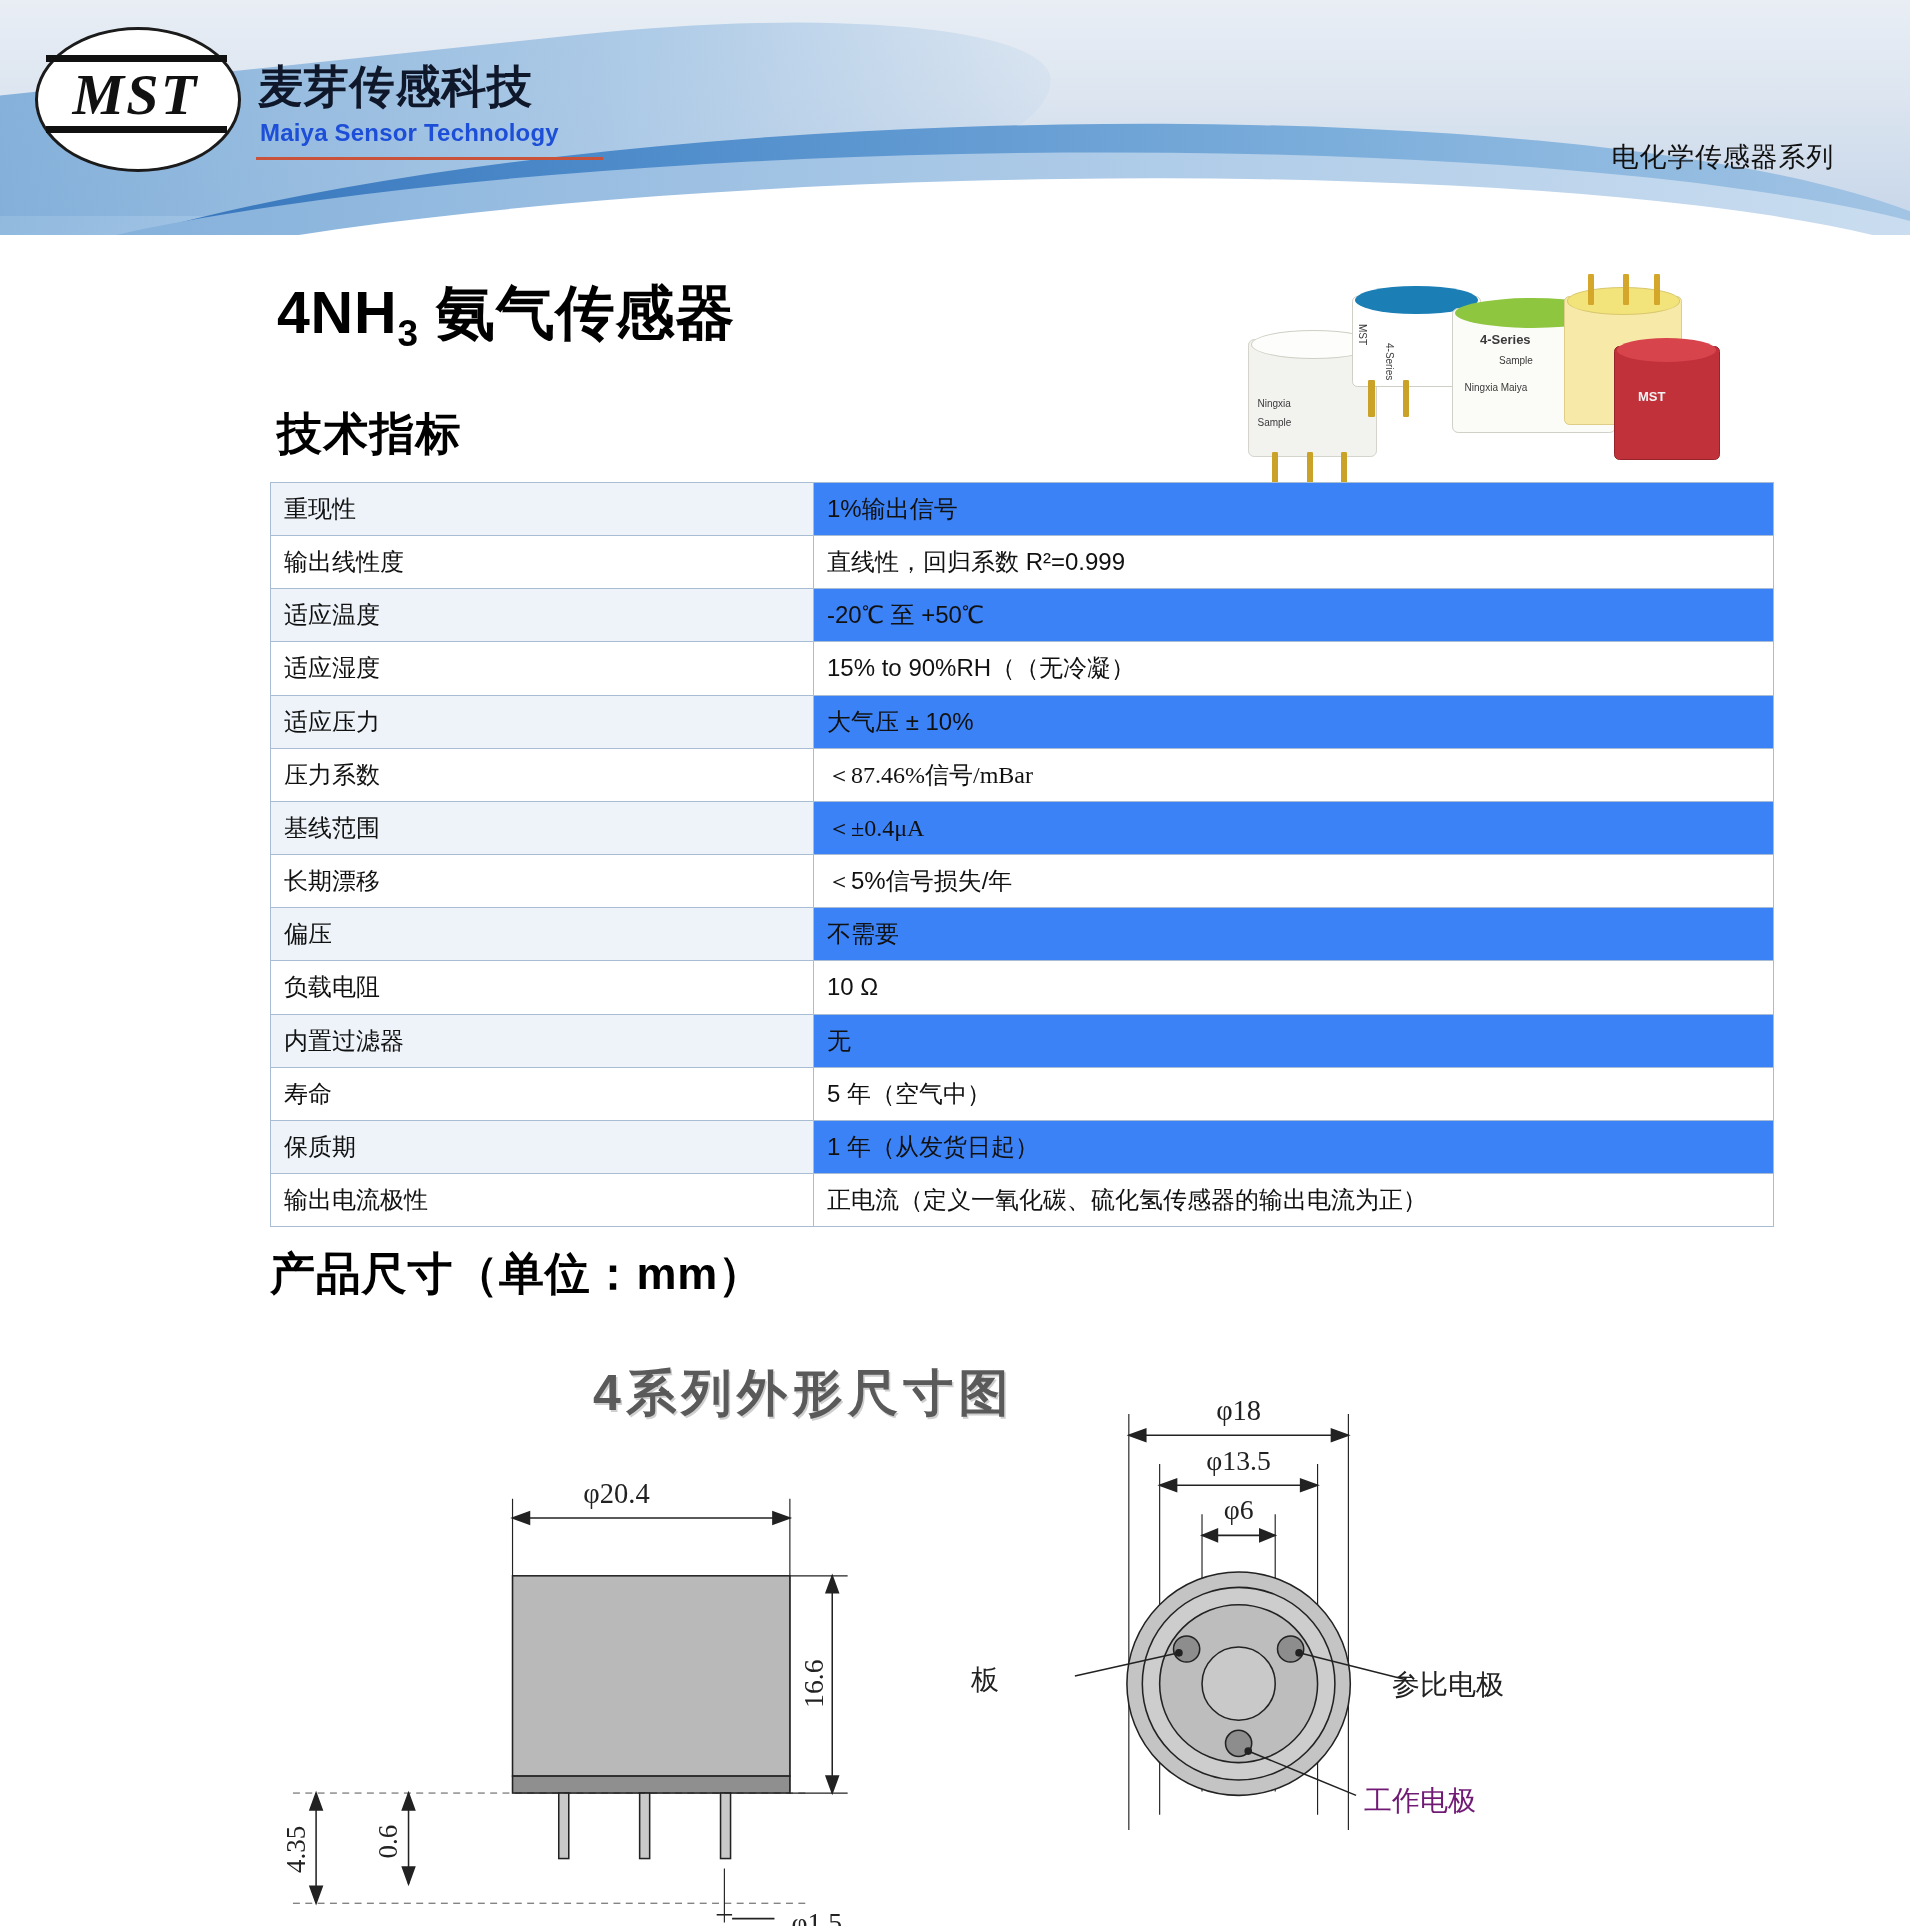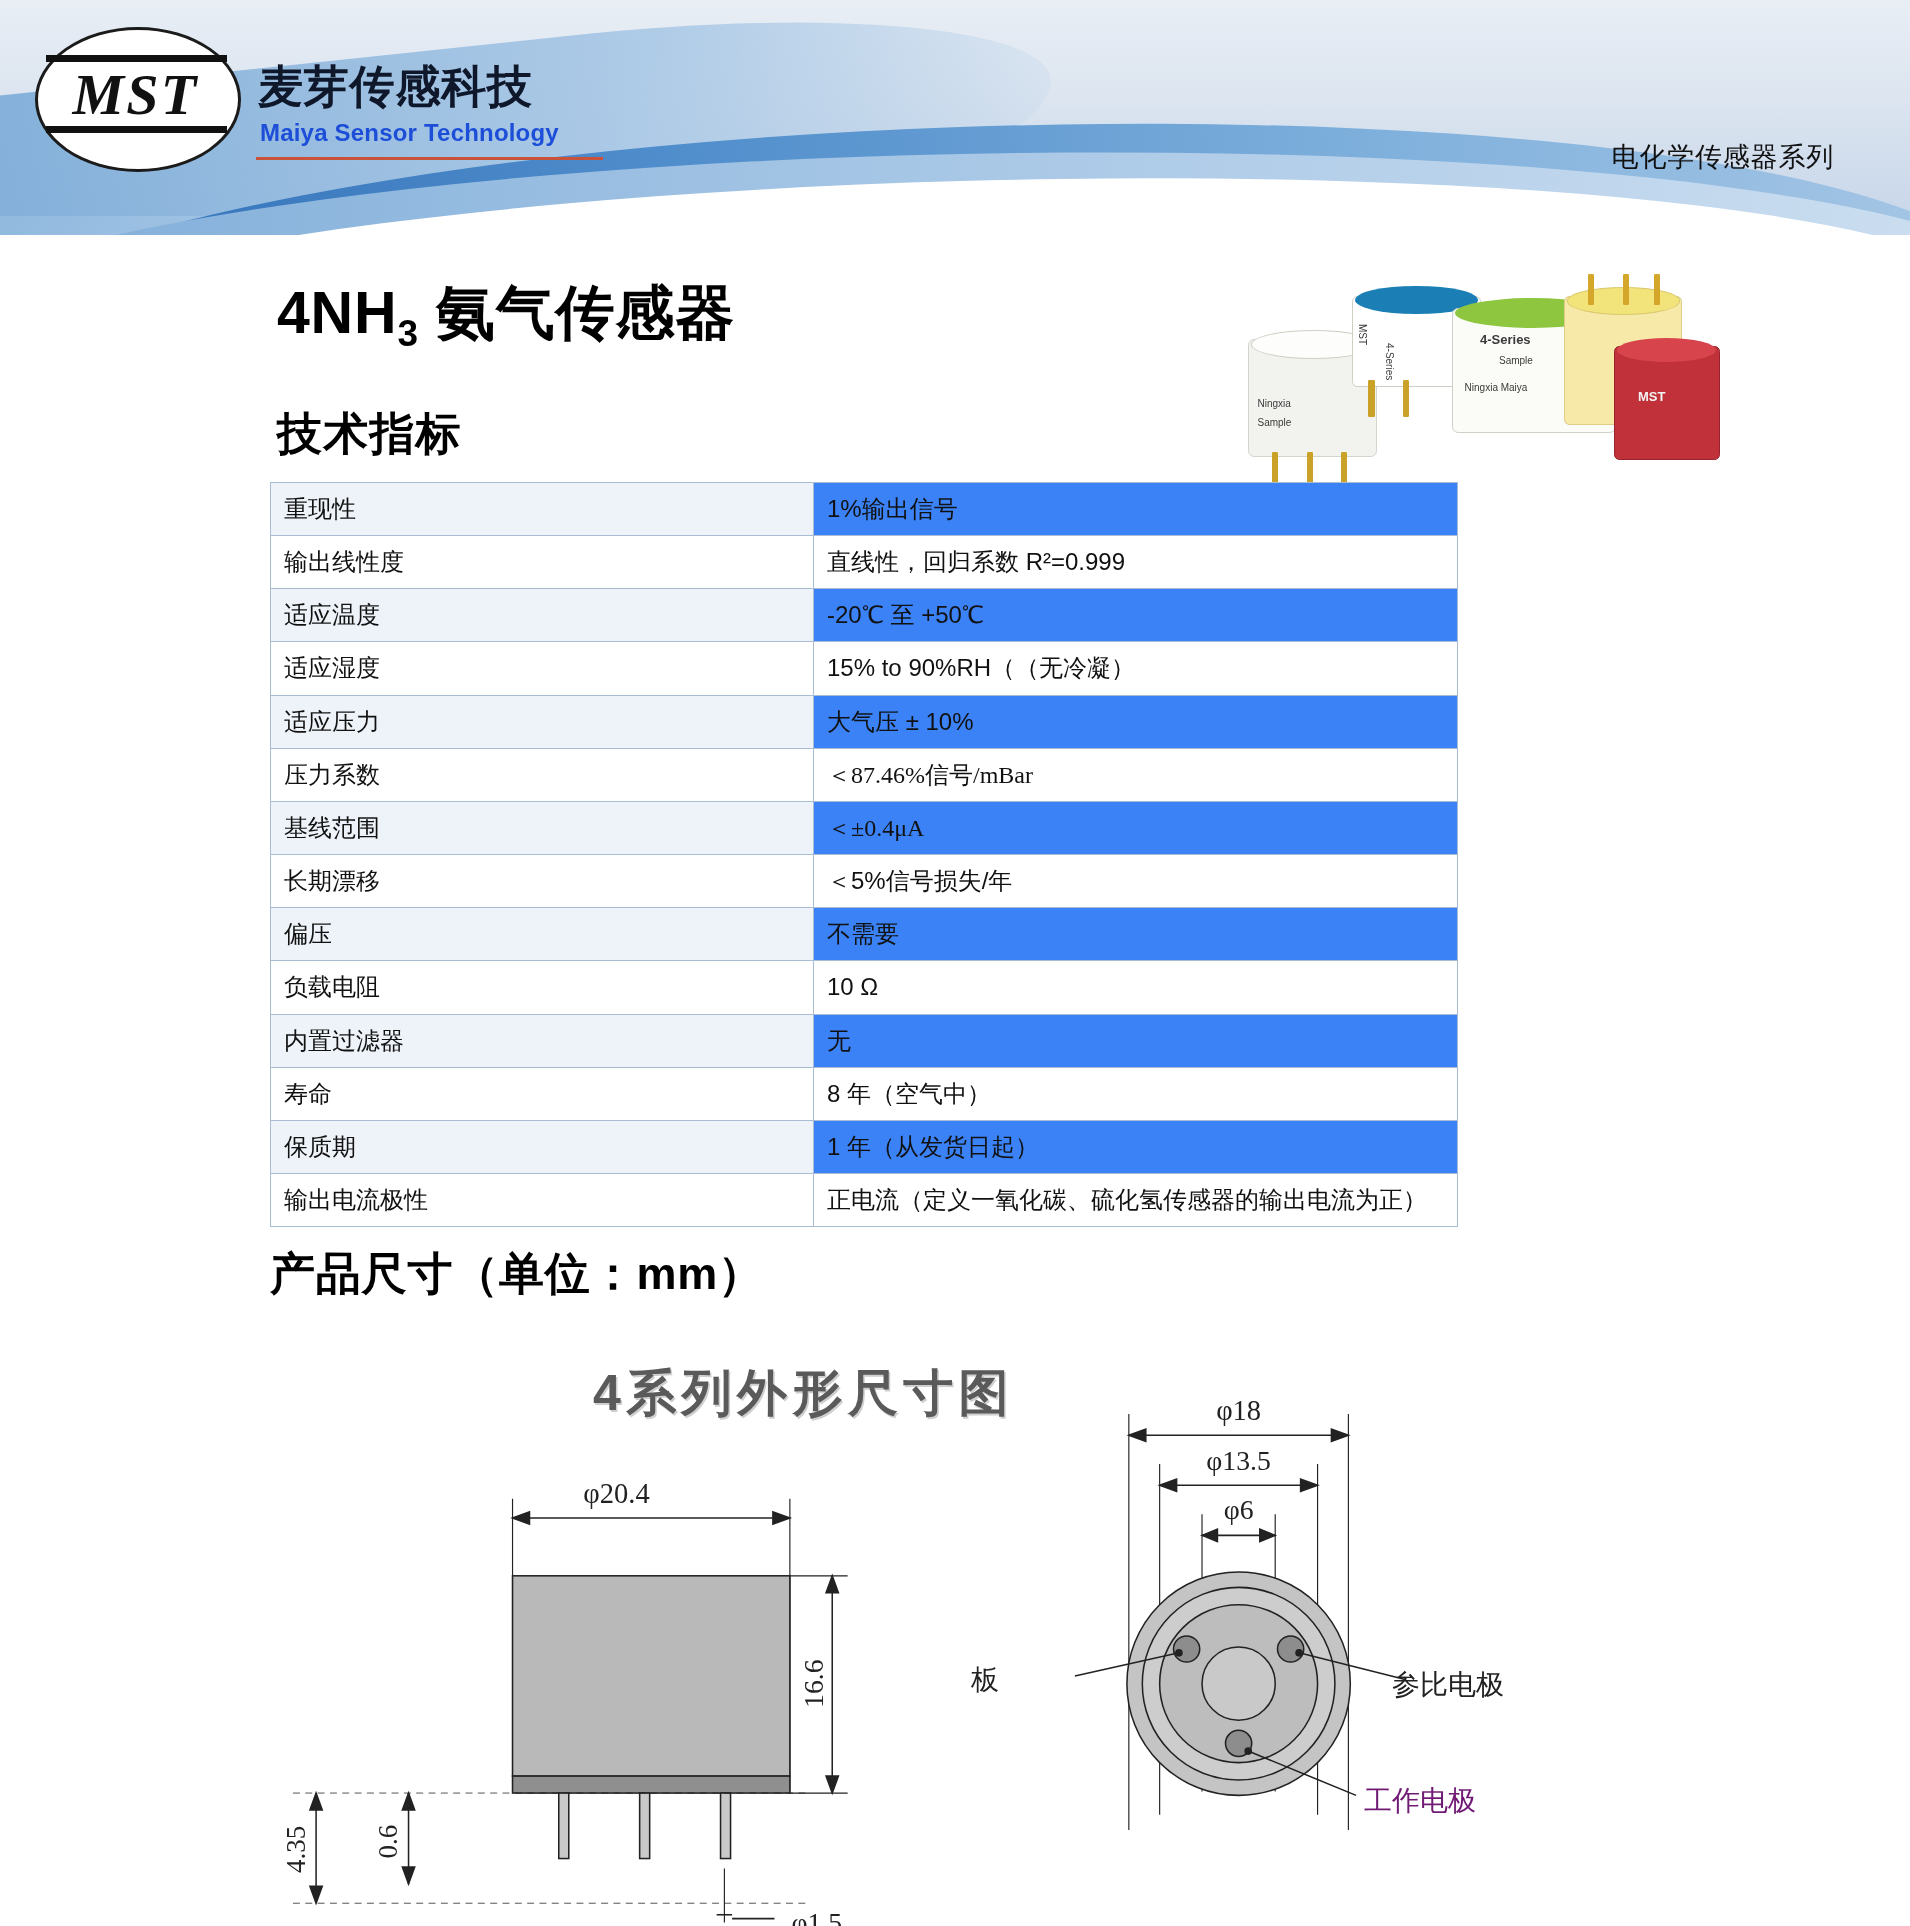--- a/index.html
+++ b/index.html
@@ -202,21 +202,21 @@
     font-weight: bold;
     color: #3a3a3a;
     white-space: nowrap;
   }
   .photo-txt.small { font-size: 10px; font-weight: normal; }
 
   
   .spec-table {
     position: absolute;
     left: 270px; top: 247px;
-    width: 1188px;
+    width: 1504px;
     border-collapse: collapse;
     table-layout: fixed;
   }
   .spec-table td {
     border: 1.2px solid #a8bdd4;
     padding: 10px 13px;
     font-size: 24px;
     line-height: 1.34;
     vertical-align: middle;
     color: #111;
@@ -370,21 +370,21 @@
         <tr>
           <td class="k">负载电阻</td>
           <td class="v">10 Ω</td>
         </tr>
         <tr>
           <td class="k">内置过滤器</td>
           <td class="v">无</td>
         </tr>
         <tr>
           <td class="k">寿命</td>
-          <td class="v">8 年（空气中）</td>
+          <td class="v">5 年（空气中）</td>
         </tr>
         <tr>
           <td class="k">保质期</td>
           <td class="v">1 年（从发货日起）</td>
         </tr>
         <tr>
           <td class="k">输出电流极性</td>
           <td class="v">正电流（定义一氧化碳、硫化氢传感器的输出电流为正）</td>
         </tr>
       </tbody>

